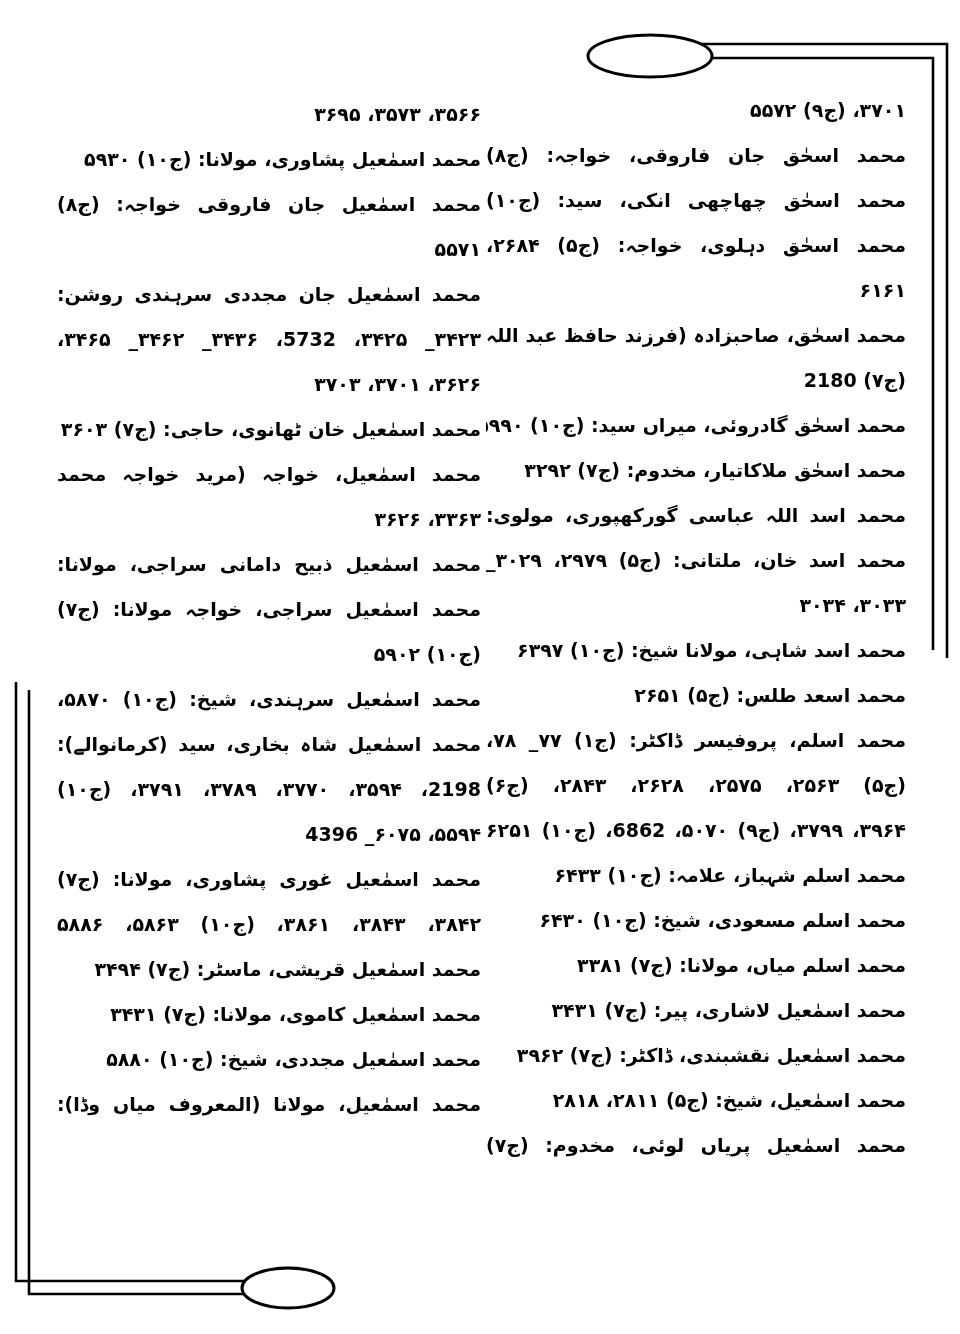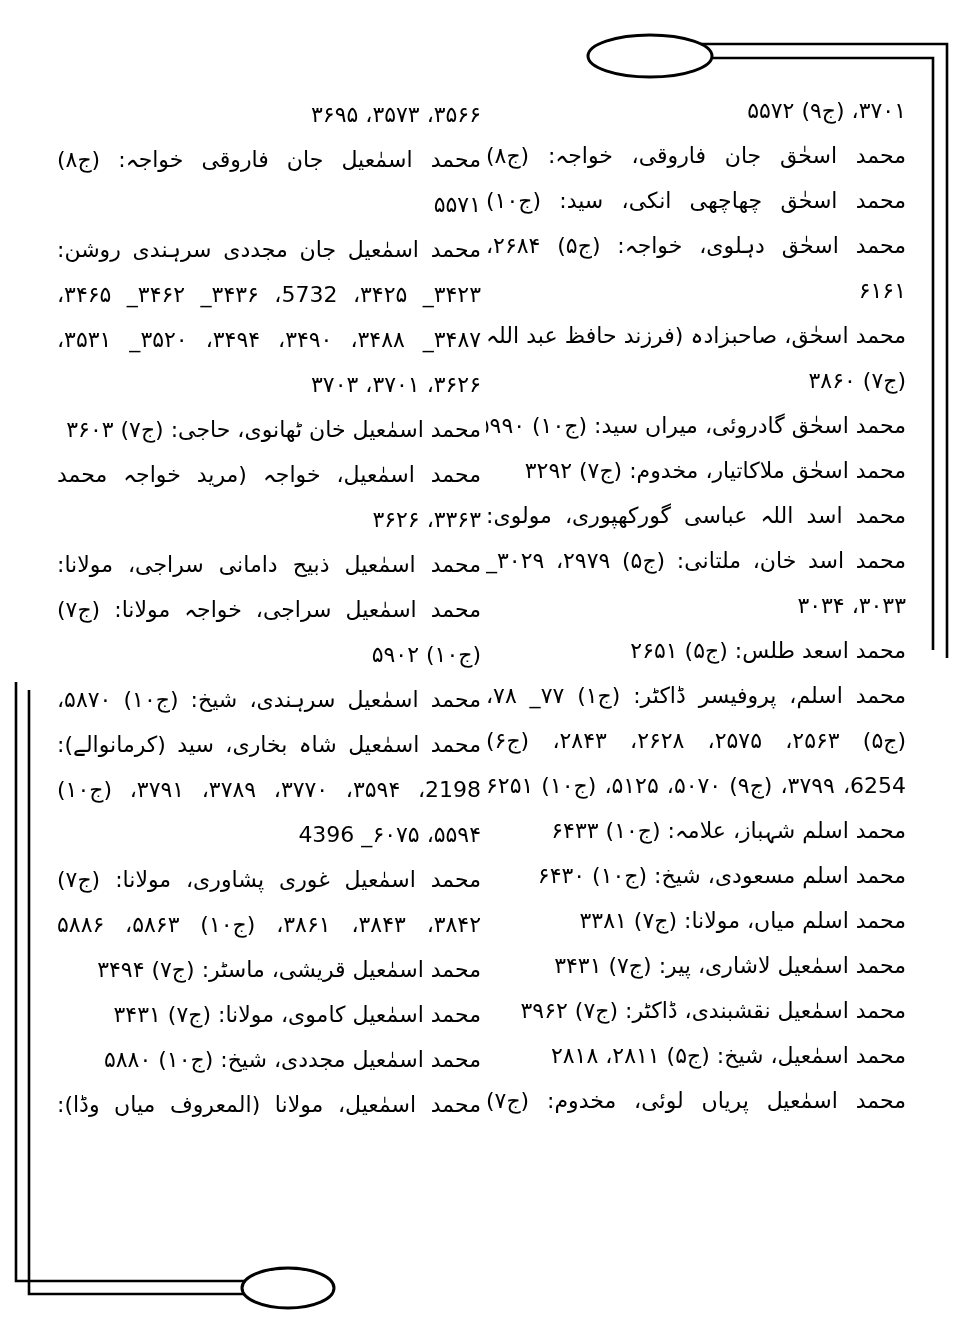--- a/index.html
+++ b/index.html
@@ -33,22 +33,22 @@
   }
   .col {
     position: absolute;
     direction: rtl;
   }
   .col-first  { left: 486px; top: 88px;  width: 420px; } 
   .col-second { left: 57px;  top: 92px;  width: 424px; } 
   .line {
     height: 45px;
     line-height: 45px;
-    font-size: 22px;
-    font-weight: 400;
+    font-size: 19px;
+    font-weight: 700;
     white-space: nowrap;
     overflow: hidden;
     color: var(--ink);
   }
   .line.align-right { text-align: right; }
   .line.align-left  { text-align: right; }
   .line.justify {
     white-space: normal;
     text-align: justify;
     text-align-last: justify;
@@ -77,71 +77,72 @@
       <div class="line justify">محمد اسحٰق جان فاروقی، خواجہ: (ج۸) ۴۸۷۰،</div>
 
       <div class="line justify">محمد اسحٰق چھاچھی انکی، سید: (ج۱۰) ۵۸۸۶، ۵۹۳۰</div>
 
       <div class="line justify">محمد اسحٰق دہلوی، خواجہ: (ج۵) ۲۶۸۴، (ج۱۰) ۵۹۴۳،</div>
 
       <div class="line align-left">۶۱۶۱</div>
 
       <div class="line justify">محمد اسحٰق، صاحبزادہ (فرزند حافظ عبد اللہ نقشبندی):</div>
 
-      <div class="line align-left">(ج۷) ۳۸۶۰</div>
+      <div class="line align-left">(ج۷) 2180</div>
 
       <div class="line align-right">محمد اسحٰق گادروئی، میراں سید: (ج۱۰) ۵۹۹۰</div>
 
       <div class="line align-right">محمد اسحٰق ملاکاتیار، مخدوم: (ج۷) ۳۲۹۲</div>
 
       <div class="line justify">محمد اسد اللہ عباسی گورکھپوری، مولوی: (ج۱۰) ۶۲۹۷</div>
 
       <div class="line justify">محمد اسد خان، ملتانی: (ج۵) ۲۹۷۹، ۳۰۲۹_ ۳۰۳۰،</div>
 
       <div class="line align-left">۳۰۳۳، ۳۰۳۴</div>
 
+      <div class="line align-right">محمد اسد شاہی، مولانا شیخ: (ج۱۰) ۶۳۹۷</div>
 
       <div class="line align-right">محمد اسعد طلس: (ج۵) ۲۶۵۱</div>
 
       <div class="line justify">محمد اسلم، پروفیسر ڈاکٹر: (ج۱) ۷۷_ ۷۸، ۱۰۲، (ج۳)</div>
 
 
       <div class="line justify">(ج۵) ۲۵۶۳، ۲۵۷۵، ۲۶۲۸، ۲۸۴۳، (ج۶)</div>
 
-      <div class="line justify">6254، ۳۷۹۹، (ج۹) ۵۰۷۰، ۵۱۲۵، (ج۱۰) ۶۲۵۱</div>
+      <div class="line justify">۳۹۶۴، ۳۷۹۹، (ج۹) ۵۰۷۰، 6862، (ج۱۰) ۶۲۵۱</div>
 
       <div class="line align-right">محمد اسلم شہباز، علامہ: (ج۱۰) ۶۴۳۳</div>
 
       <div class="line align-right">محمد اسلم مسعودی، شیخ: (ج۱۰) ۶۴۳۰</div>
 
       <div class="line align-right">محمد اسلم میاں، مولانا: (ج۷) ۳۳۸۱</div>
 
       <div class="line align-right">محمد اسمٰعیل لاشاری، پیر: (ج۷) ۳۴۳۱</div>
 
       <div class="line align-right">محمد اسمٰعیل نقشبندی، ڈاکٹر: (ج۷) ۳۹۶۲</div>
 
       <div class="line align-right">محمد اسمٰعیل، شیخ: (ج۵) ۲۸۱۱، ۲۸۱۸</div>
 
       <div class="line justify">محمد اسمٰعیل پریاں لوئی، مخدوم: (ج۷) ۳۴۳۱، ۳۵۶۳_</div>
     </div>
 
   <div class="col col-second">
 
       <div class="line align-right">۳۵۶۶، ۳۵۷۳، ۳۶۹۵</div>
 
+      <div class="line align-right">محمد اسمٰعیل پشاوری، مولانا: (ج۱۰) ۵۹۳۰</div>
 
       <div class="line justify">محمد اسمٰعیل جان فاروقی خواجہ: (ج۸) ۴۸۶۹، (ج۹)</div>
 
       <div class="line align-left">۵۵۷۱</div>
 
       <div class="line justify">محمد اسمٰعیل جان مجددی سرہندی روشن: (ج۷) ۳۴۲۱،</div>
 
       <div class="line justify">۳۴۲۳_ ۳۴۲۵، 5732، ۳۴۳۶_ ۳۴۶۲_ ۳۴۶۵، ۳۴۴۵،</div>
 
-      <div class="line justify">۳۴۸۷_ ۳۴۸۸، ۳۴۹۰، ۳۴۹۴، ۳۵۲۰_ ۳۵۳۱، ۳۶۱۹،</div>
 
       <div class="line align-left">۳۶۲۶، ۳۷۰۱، ۳۷۰۳</div>
 
       <div class="line align-right">محمد اسمٰعیل خان ٹھانوی، حاجی: (ج۷) ۳۶۰۳</div>
 
       <div class="line justify">محمد اسمٰعیل، خواجہ (مرید خواجہ محمد معصوم سرہندی): (ج۷)</div>
 
       <div class="line align-left">۳۳۶۳، ۳۶۲۶</div>
 
       <div class="line justify">محمد اسمٰعیل ذبیح دامانی سراجی، مولانا: (ج۷) ۳۹۲۲</div>

